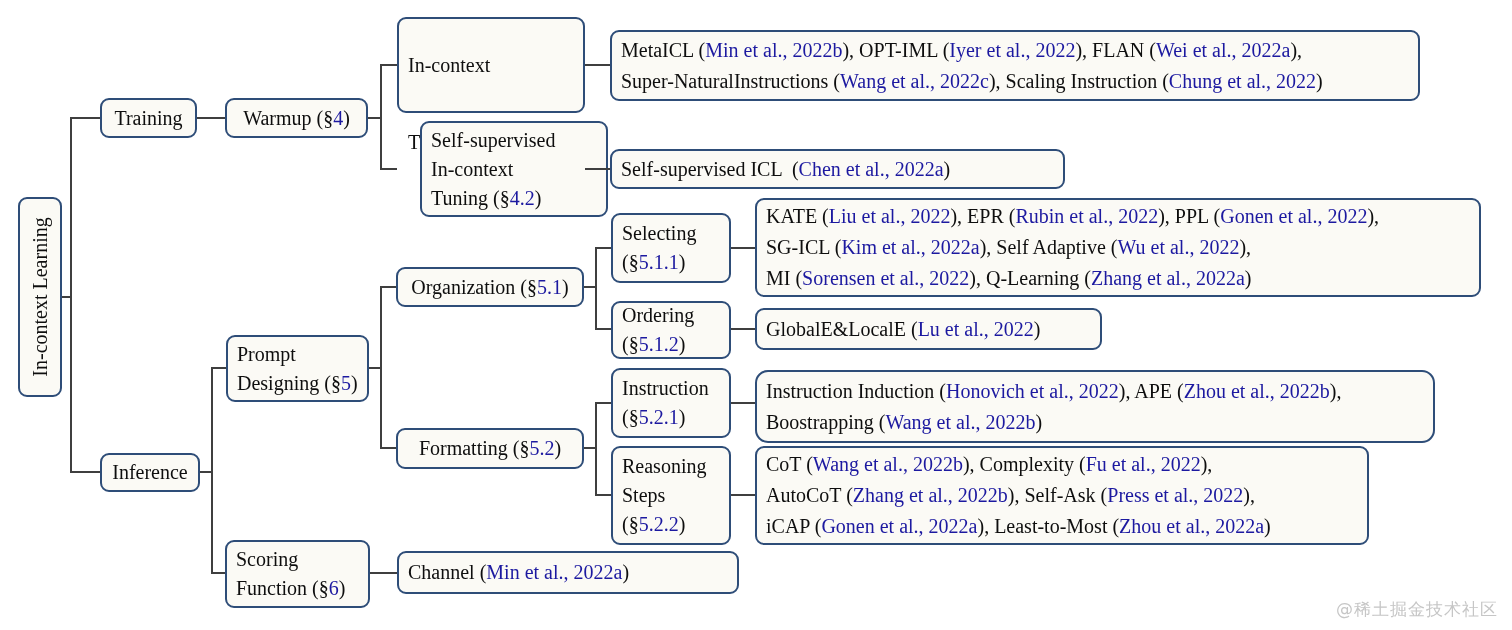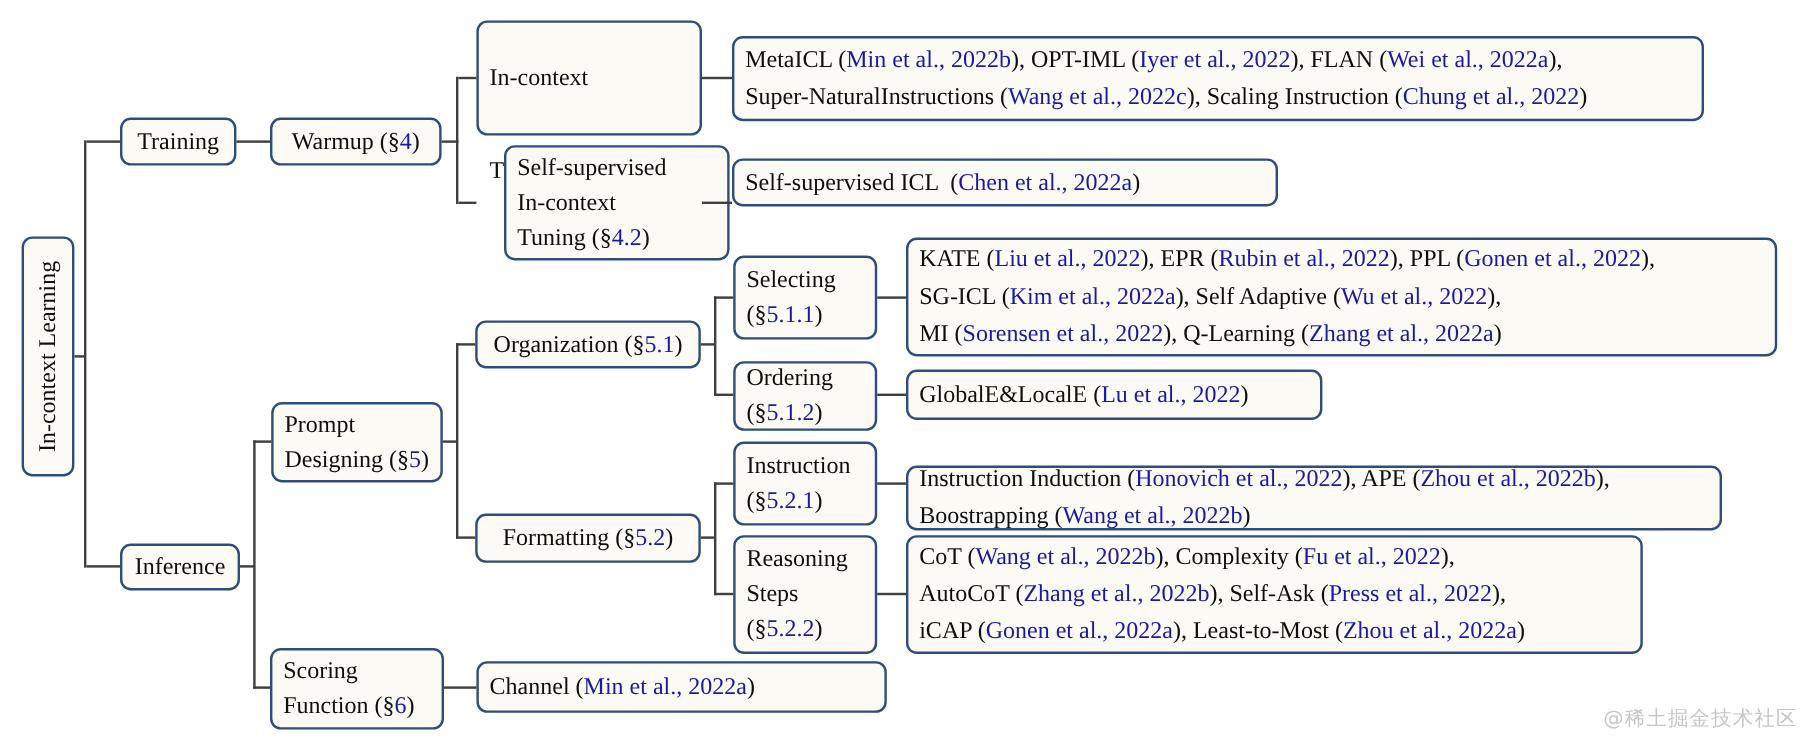--- a/index.html
+++ b/index.html
@@ -25,21 +25,21 @@
   .b{color:var(--cite);}
   .hl{position:absolute;height:2px;background:var(--line);}
   .vl{position:absolute;width:2px;background:var(--line);}
   .rootbox{padding:0;}
   .rootbox .rot{
     position:absolute;left:50%;top:50%;transform:translate(-50%,-50%) rotate(-90deg);
     white-space:nowrap;font-size:20px;
   }
   .rootbox .rot .tline{display:inline;}
   .watermark{
-    position:absolute;right:14px;bottom:20px;font-size:17px;color:var(--watermark);
+    position:absolute;right:14px;bottom:9px;font-size:17px;color:var(--watermark);
     font-family:"DejaVu Sans","Liberation Sans",sans-serif;letter-spacing:1px;
   }
 </style>
 </head>
 <body>
 
 <div class="canvas">
 
   <div class="box rootbox" style="left:18px;top:197px;width:44px;height:200px;">
     <div class="rot"><div class="tline"><span class="k">In-context Learning</span></div></div>
@@ -97,32 +97,32 @@
   <div class="box node" style="left:611px;top:446px;width:120px;height:99px;">
       <div class="tline"><span class="k">Reasoning</span></div>
       <div class="tline"><span class="k">Steps</span></div>
       <div class="tline"><span class="k">(§</span><span class="b">5.2.2</span><span class="k">)</span></div>
     </div>
 
   <div class="box refbox" style="left:610px;top:30px;width:810px;height:71px;">
       <div class="tline"><span class="k">MetaICL (</span><span class="b">Min et al., 2022b</span><span class="k">), OPT-IML (</span><span class="b">Iyer et al., 2022</span><span class="k">), FLAN (</span><span class="b">Wei et al., 2022a</span><span class="k">),</span></div>
       <div class="tline"><span class="k">Super-NaturalInstructions (</span><span class="b">Wang et al., 2022c</span><span class="k">), Scaling Instruction (</span><span class="b">Chung et al., 2022</span><span class="k">)</span></div>
     </div>
-  <div class="box refbox" style="left:610px;top:132px;width:455px;height:40px;">
+  <div class="box refbox" style="left:610px;top:149px;width:455px;height:40px;">
       <div class="tline"><span class="k">Self-supervised ICL  (</span><span class="b">Chen et al., 2022a</span><span class="k">)</span></div>
     </div>
   <div class="box refbox" style="left:755px;top:198px;width:726px;height:99px;">
       <div class="tline"><span class="k">KATE (</span><span class="b">Liu et al., 2022</span><span class="k">), EPR (</span><span class="b">Rubin et al., 2022</span><span class="k">), PPL (</span><span class="b">Gonen et al., 2022</span><span class="k">),</span></div>
       <div class="tline"><span class="k">SG-ICL (</span><span class="b">Kim et al., 2022a</span><span class="k">), Self Adaptive (</span><span class="b">Wu et al., 2022</span><span class="k">),</span></div>
       <div class="tline"><span class="k">MI (</span><span class="b">Sorensen et al., 2022</span><span class="k">), Q-Learning (</span><span class="b">Zhang et al., 2022a</span><span class="k">)</span></div>
     </div>
   <div class="box refbox" style="left:755px;top:308px;width:347px;height:42px;">
       <div class="tline"><span class="k">GlobalE&amp;LocalE (</span><span class="b">Lu et al., 2022</span><span class="k">)</span></div>
     </div>
-  <div class="box refbox" style="left:755px;top:388px;width:680px;height:54px;">
+  <div class="box refbox" style="left:755px;top:370px;width:680px;height:73px;border-radius:13px;">
       <div class="tline"><span class="k">Instruction Induction (</span><span class="b">Honovich et al., 2022</span><span class="k">), APE (</span><span class="b">Zhou et al., 2022b</span><span class="k">),</span></div>
       <div class="tline"><span class="k">Boostrapping (</span><span class="b">Wang et al., 2022b</span><span class="k">)</span></div>
     </div>
   <div class="box refbox" style="left:755px;top:446px;width:614px;height:99px;">
       <div class="tline"><span class="k">CoT (</span><span class="b">Wang et al., 2022b</span><span class="k">), Complexity (</span><span class="b">Fu et al., 2022</span><span class="k">),</span></div>
       <div class="tline"><span class="k">AutoCoT (</span><span class="b">Zhang et al., 2022b</span><span class="k">), Self-Ask (</span><span class="b">Press et al., 2022</span><span class="k">),</span></div>
       <div class="tline"><span class="k">iCAP (</span><span class="b">Gonen et al., 2022a</span><span class="k">), Least-to-Most (</span><span class="b">Zhou et al., 2022a</span><span class="k">)</span></div>
     </div>
   <div class="box refbox" style="left:397px;top:551px;width:342px;height:43px;">
       <div class="tline"><span class="k">Channel (</span><span class="b">Min et al., 2022a</span><span class="k">)</span></div>

